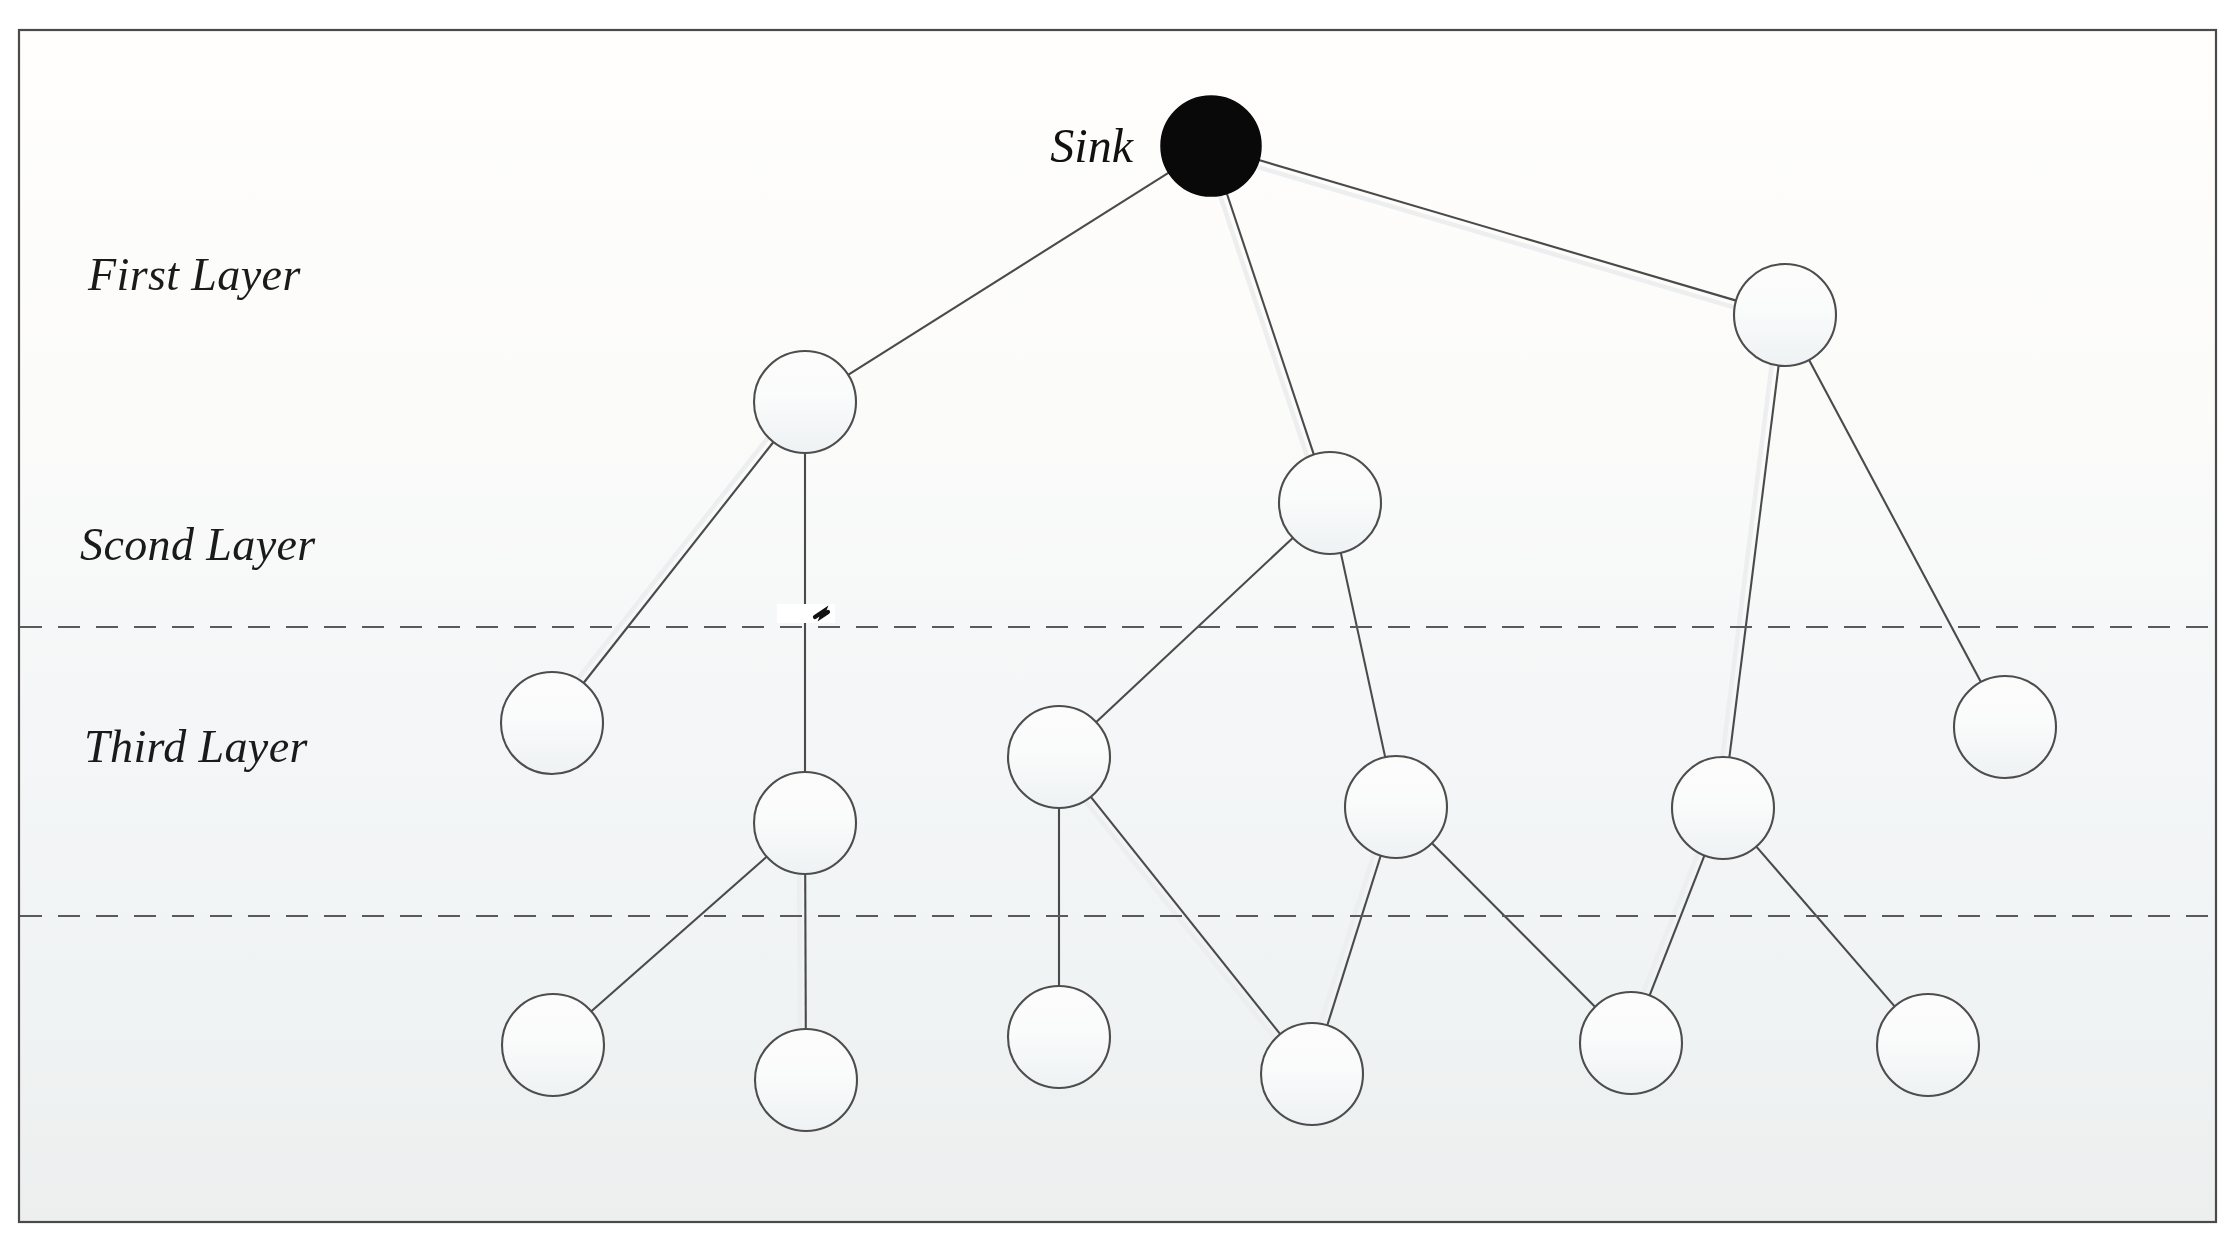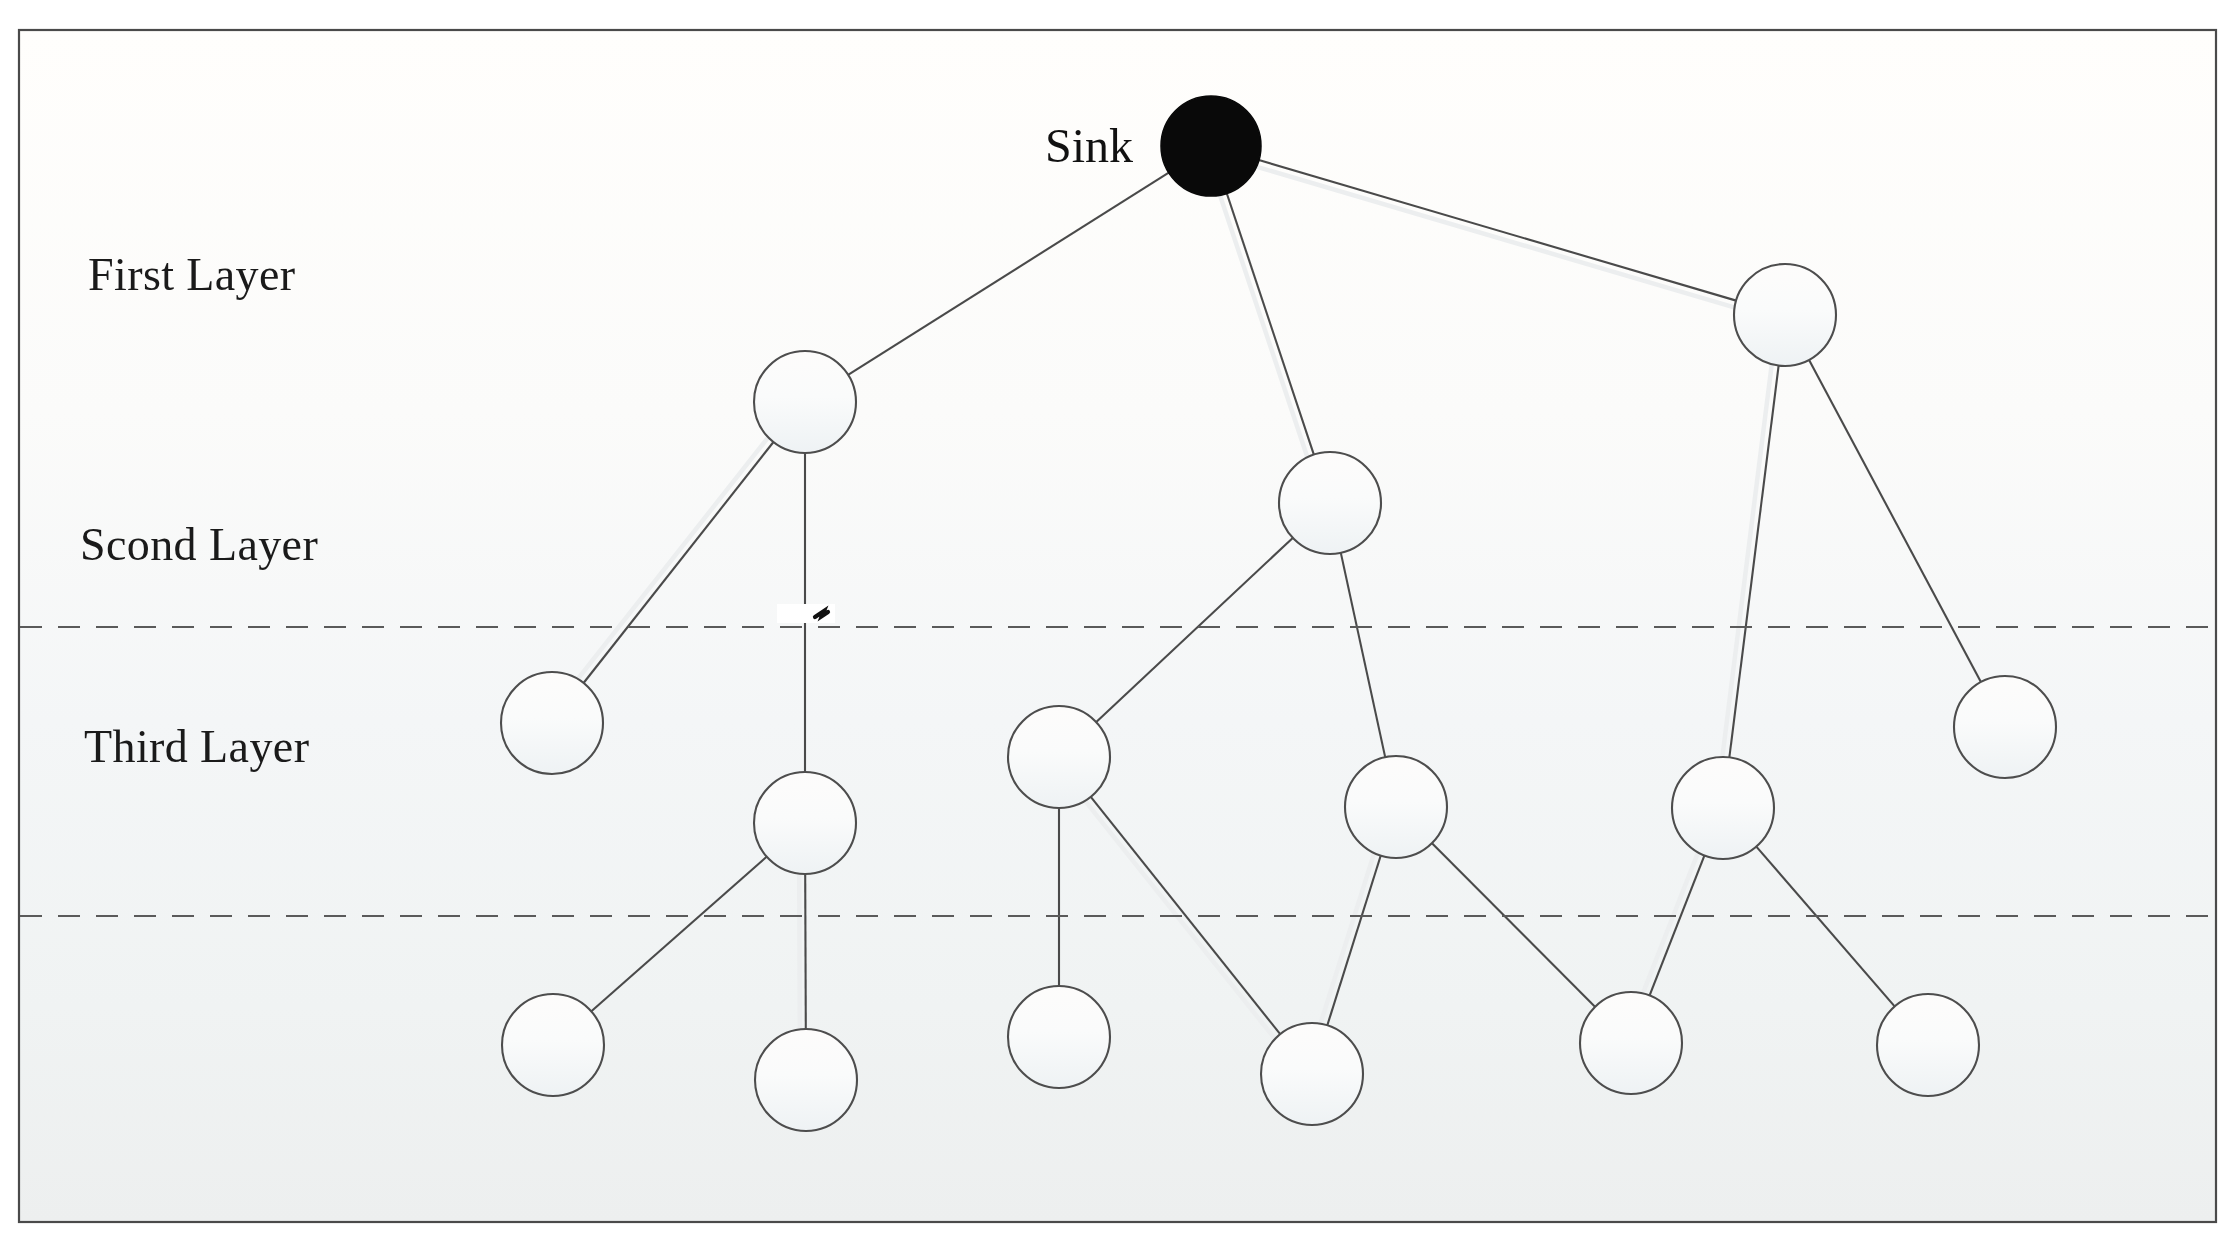--- a/index.html
+++ b/index.html
@@ -10,20 +10,21 @@
   body {
     width: 2240px;
     height: 1243px;
     font-family: "Liberation Serif", "DejaVu Serif", serif;
     overflow: hidden;
   }
   #canvas {
     position: relative;
     width: 2232px;
     height: 1243px;
+    font-style: italic;
   }
   #diagram-svg {
     position: absolute;
     top: 0;
     left: 0;
     width: 2240px;
     height: 1243px;
     display: block;
   }
   .layer-label {

